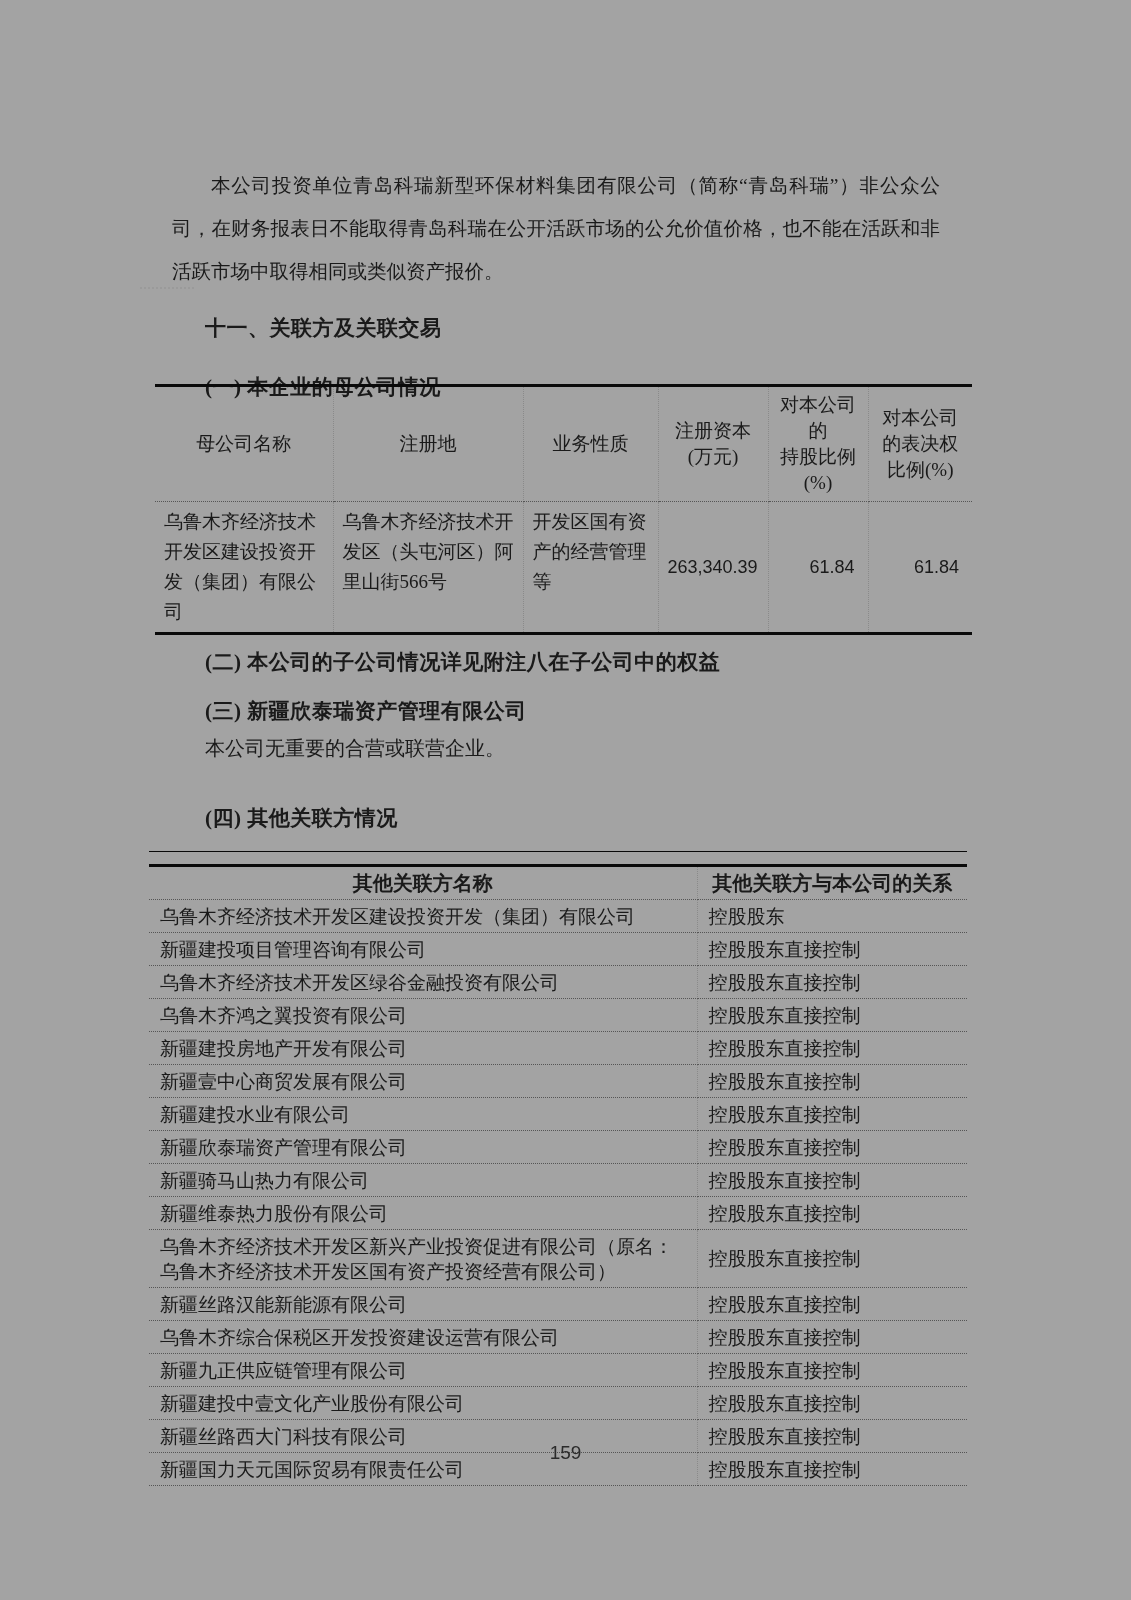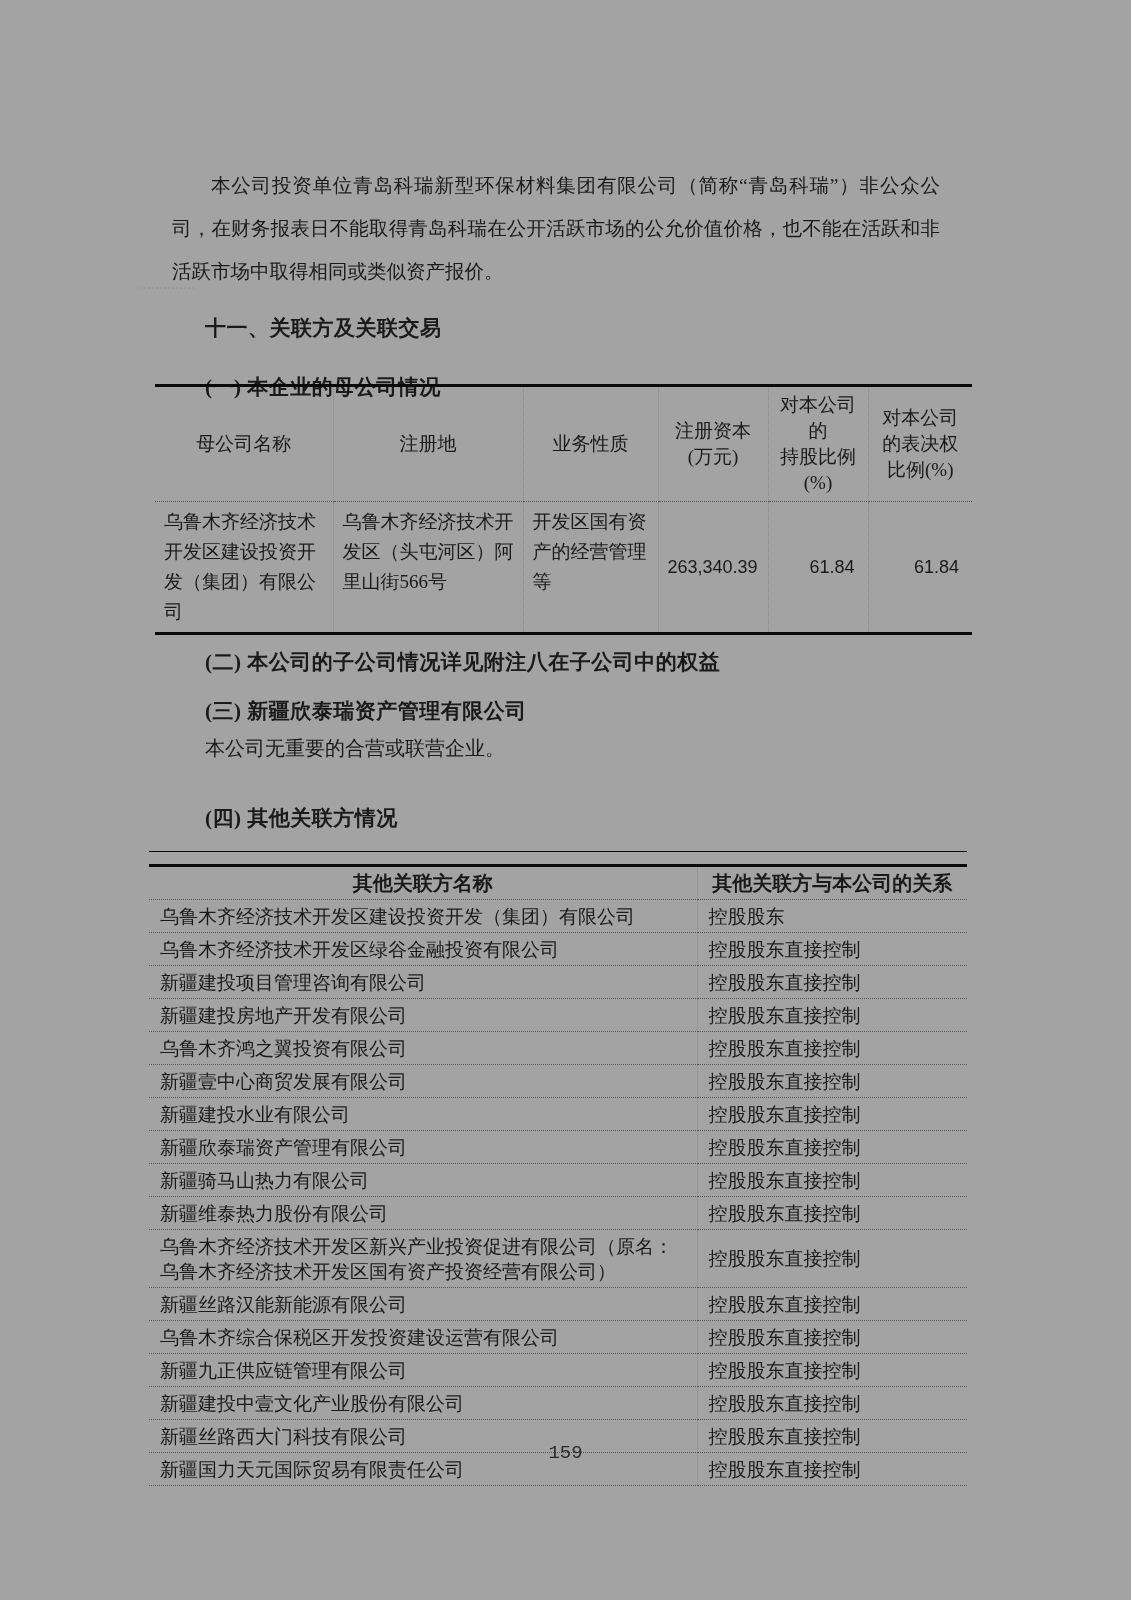--- a/index.html
+++ b/index.html
@@ -50,21 +50,21 @@
   .t2-wrap td {
     font-size:19px; line-height:25px; padding:3.5px 11px;
     border-bottom:1px dotted #555; vertical-align:middle;
   }
   .t2-wrap .name-cell { border-right:1px dotted #8a8a8a; }
   .t2-wrap th.name-col { border-right:1px dotted #8a8a8a; }
 
   .page-number {
     position:absolute; left:0; top:1442px; width:100%; text-align:center;
     font-size:19px; color:#2b2b2b;
-    font-family:Liberation Mono, monospace;
+    font-family:Liberation Sans, sans-serif;
   }
 </style>
 </head>
 <body>
 
 <div class="page">
 
   <p class="para">本公司投资单位青岛科瑞新型环保材料集团有限公司（简称“青岛科瑞”）非公众公司，在财务报表日不能取得青岛科瑞在公开活跃市场的公允价值价格，也不能在活跃和非活跃市场中取得相同或类似资产报价。</p>
 
   <div class="artifact"></div>
@@ -126,33 +126,33 @@
           <th class="name-col">其他关联方名称</th>
           <th>其他关联方与本公司的关系</th>
         </tr>
       </thead>
       <tbody>
           <tr>
             <td class="name-cell">乌鲁木齐经济技术开发区建设投资开发（集团）有限公司</td>
             <td>控股股东</td>
           </tr>
           <tr>
+            <td class="name-cell">新疆建投项目管理咨询有限公司</td>
+            <td>控股股东直接控制</td>
+          </tr>
+          <tr>
             <td class="name-cell">乌鲁木齐经济技术开发区绿谷金融投资有限公司</td>
             <td>控股股东直接控制</td>
           </tr>
           <tr>
-            <td class="name-cell">新疆建投项目管理咨询有限公司</td>
+            <td class="name-cell">乌鲁木齐鸿之翼投资有限公司</td>
             <td>控股股东直接控制</td>
           </tr>
           <tr>
             <td class="name-cell">新疆建投房地产开发有限公司</td>
-            <td>控股股东直接控制</td>
-          </tr>
-          <tr>
-            <td class="name-cell">乌鲁木齐鸿之翼投资有限公司</td>
             <td>控股股东直接控制</td>
           </tr>
           <tr>
             <td class="name-cell">新疆壹中心商贸发展有限公司</td>
             <td>控股股东直接控制</td>
           </tr>
           <tr>
             <td class="name-cell">新疆建投水业有限公司</td>
             <td>控股股东直接控制</td>
           </tr>

